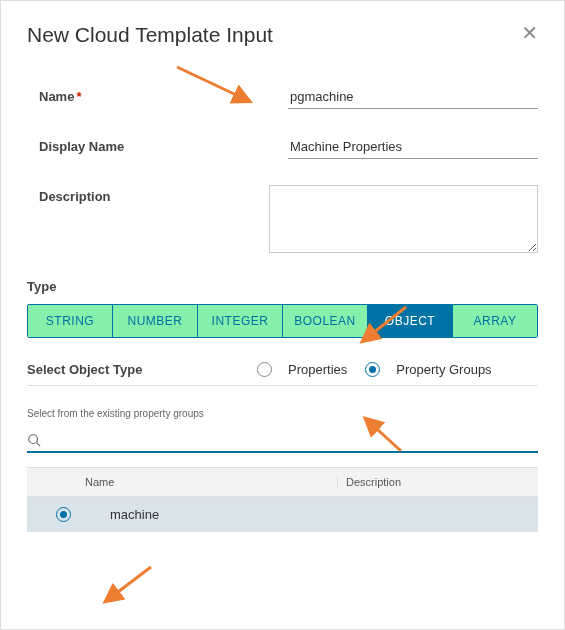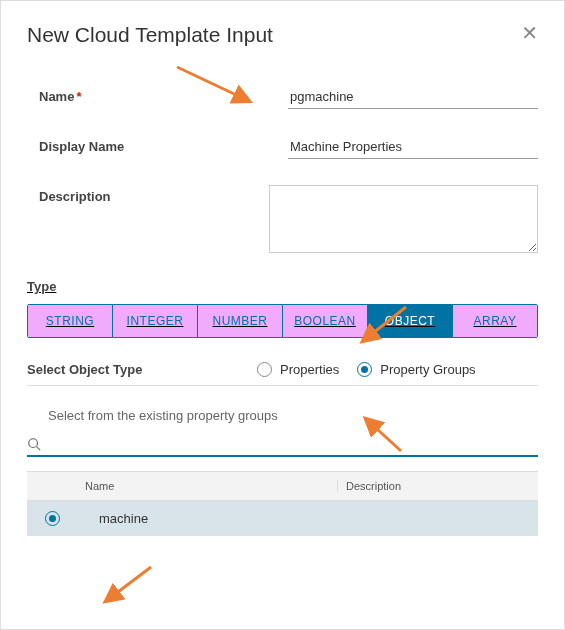--- a/index.html
+++ b/index.html
@@ -63,78 +63,77 @@
   .form-textarea {
     flex: 1;
     border: 1px solid #ccc;
     font-size: 13px;
     padding: 4px;
     height: 68px;
     resize: both;
     outline: none;
     font-family: inherit;
   }
-  .type-section { margin-bottom: 24px; text-decoration: underline; }
+  .type-section { margin-bottom: 24px; }
   .type-label {
     font-size: 13px;
     font-weight: 600;
     color: #444;
     margin-bottom: 10px;
   }
   .type-buttons {
     display: flex;
     border: 1px solid #0072a3;
     border-radius: 2px;
     overflow: hidden;
   }
   .type-btn {
     flex: 1;
     text-align: center;
     padding: 9px 4px;
     font-size: 12px;
     font-weight: 500;
     letter-spacing: 0.5px;
     color: #0072a3;
-    background: #f0abfc;
+    background: #86efac;
     border-right: 1px solid #0072a3;
     cursor: pointer;
   }
   .type-btn:last-child { border-right: none; }
   .type-btn.active { background: #0072a3; color: #fff; }
   .radio-row {
     display: flex;
     align-items: center;
   }
   .radio-label {
     width: 230px;
     font-size: 13px;
     font-weight: 600;
     color: #444;
   }
   .radio-options { display: flex; gap: 18px; align-items: center; }
-  .radio-option { display: flex; align-items: center; gap: 8px; cursor: pointer; }
+  .radio-option { display: flex; align-items: center; gap: 16px; cursor: pointer; }
   .radio-circle {
     width: 15px; height: 15px;
     border: 1px solid #888;
     border-radius: 50%;
     display: flex; align-items: center; justify-content: center;
   }
   .radio-circle.checked { border-color: #0072a3; }
   .radio-dot {
     width: 7px; height: 7px;
     border-radius: 50%;
     background: #0072a3;
   }
   .radio-text { font-size: 13px; color: #333; }
   .divider { border: none; border-top: 1px solid #e0e0e0; margin: 8px 0 22px 0; }
   .section-heading {
-    font-size: 13px;
+    font-size: 10px;
     color: #666;
     margin-bottom: 14px;
-    margin-left: 21px;
   }
   .search-row {
     border-bottom: 2px solid #0072a3;
     padding-bottom: 4px;
     margin-bottom: 14px;
     display: flex;
     align-items: center;
   }
   .search-row svg { width: 14px; height: 14px; }
   .table-header {
@@ -148,21 +147,21 @@
   }
   .col-radio { width: 50px; }
   .col-name { width: 260px; padding-left: 8px; font-weight: 400; }
   .col-desc { flex: 1; padding-left: 8px; border-left: 1px solid #ddd; font-weight: 400; }
   .table-row {
     display: flex;
     align-items: center;
     background: #d9e4ea;
     font-size: 13px;
     color: #333;
-    padding: 10px 0;
+    padding: 10px 11px;
   }
   .row-radio-cell {
     width: 50px;
     display: flex;
     justify-content: center;
   }
   .row-radio {
     width: 15px; height: 15px;
     border: 1px solid #0072a3;
     border-radius: 50%;
@@ -204,22 +203,22 @@
 
   <div class="form-row">
     <div class="form-label">Description</div>
     <textarea class="form-textarea" style=""></textarea>
   </div>
 
   <div class="type-section">
     <div class="type-label">Type</div>
     <div class="type-buttons">
       <div class="type-btn">STRING</div>
+      <div class="type-btn">NUMBER</div>
       <div class="type-btn">INTEGER</div>
-      <div class="type-btn">NUMBER</div>
       <div class="type-btn">BOOLEAN</div>
       <div class="type-btn active">OBJECT</div>
       <div class="type-btn">ARRAY</div>
     </div>
   </div>
 
   <div class="radio-row">
     <div class="radio-label">Select Object Type</div>
     <div class="radio-options">
       <div class="radio-option">

